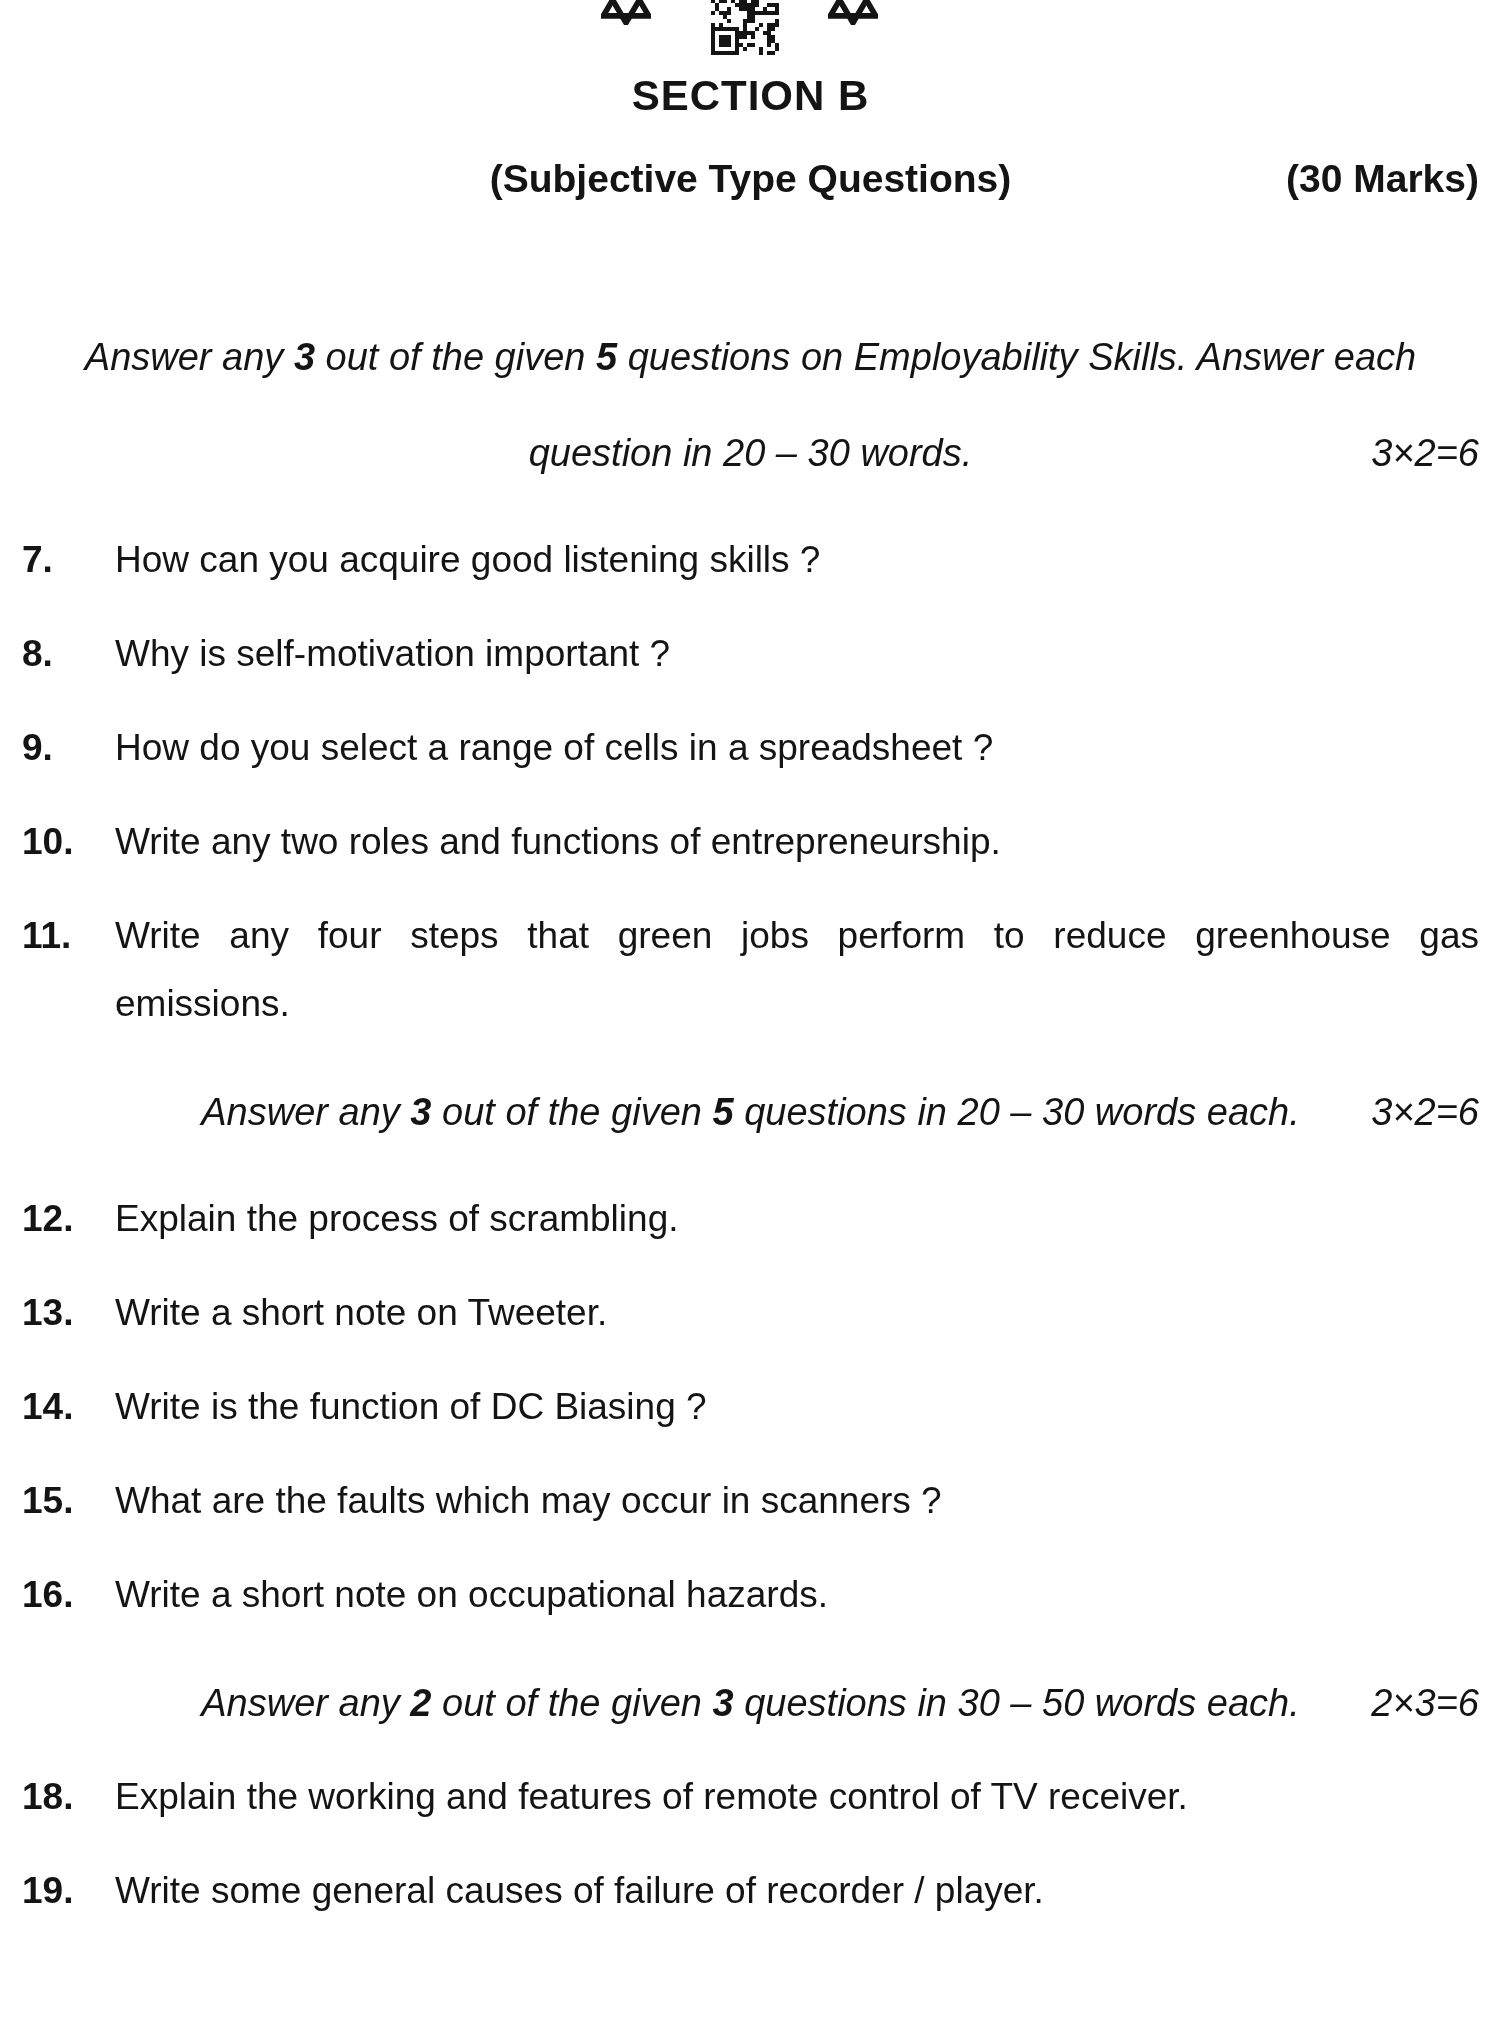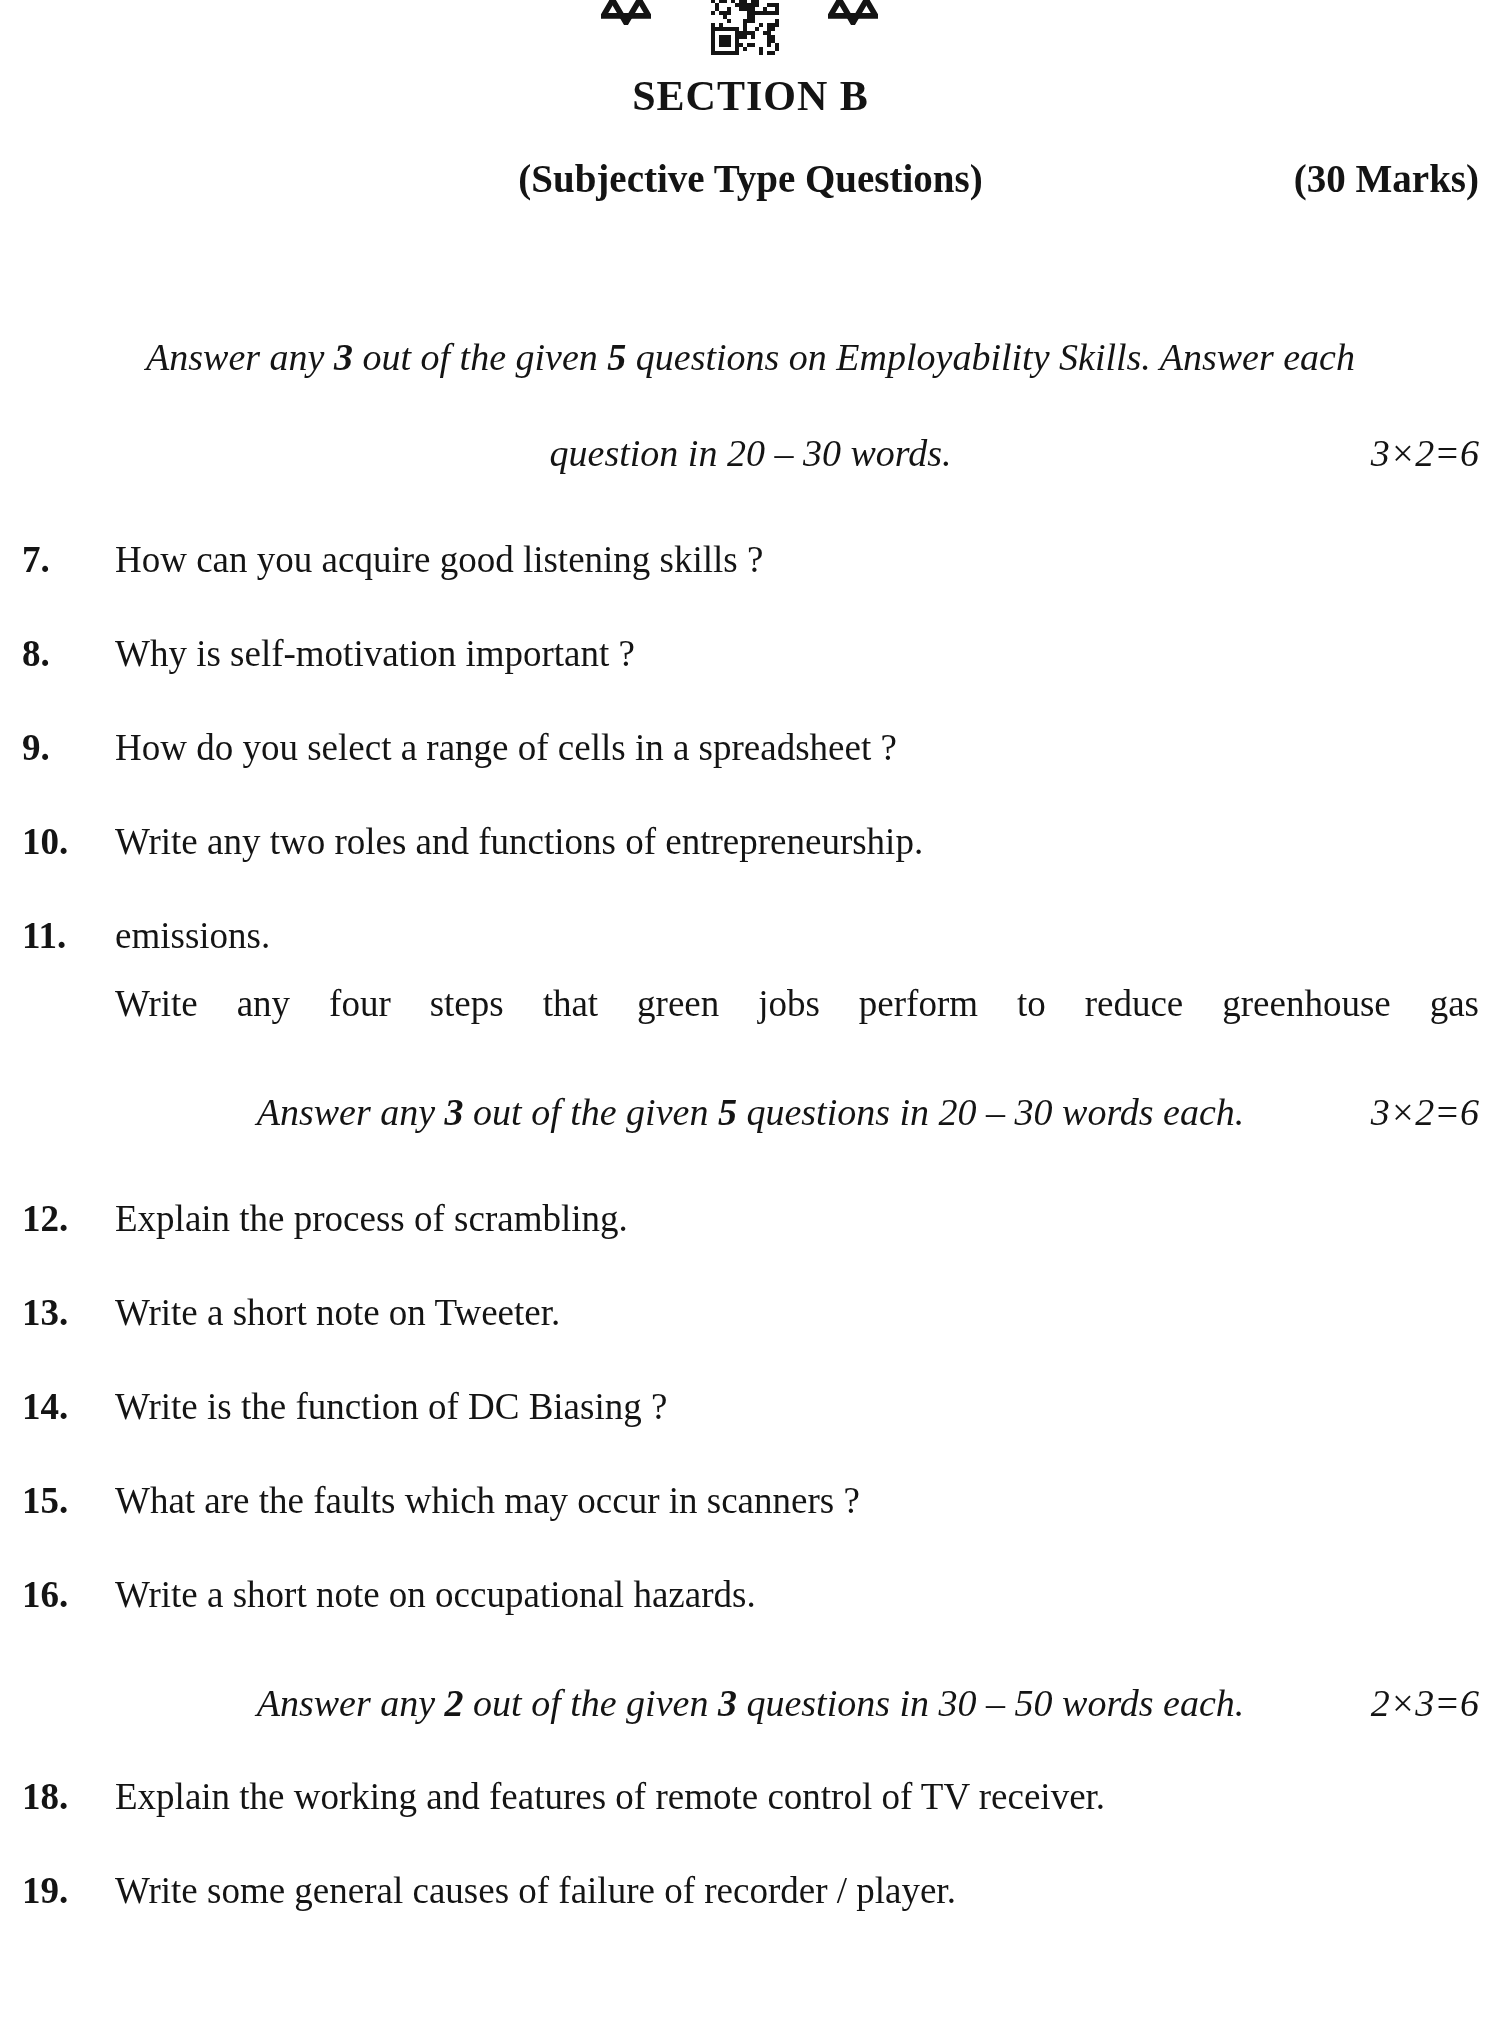--- a/index.html
+++ b/index.html
@@ -6,21 +6,21 @@
     margin: 0;
     padding: 0;
     background: #ffffff;
   }
   .page {
     position: relative;
     width: 1505px;
     height: 2034px;
     background: #ffffff;
     color: #141414;
-    font-family: Liberation Serif, serif;
+    font-family: Liberation Sans, sans-serif;
     overflow: hidden;
     box-sizing: border-box;
     padding: 0 26px 0 22px;
   }
 
   
   .decor-strip {
     position: absolute;
     left: 0; top: 0; right: 0;
     height: 58px;
@@ -318,22 +318,22 @@
   </div>
       <div class="q-row">
     <span class="q-num">10.</span>
     <div class="q-text">
           <div class="q-line">Write any two roles and functions of entrepreneurship.</div>
         </div>
   </div>
       <div class="q-row">
     <span class="q-num">11.</span>
     <div class="q-text">
+          <div class="q-line justify">Write any four steps that green jobs perform to reduce greenhouse gas</div>
           <div class="q-line">emissions.</div>
-          <div class="q-line justify">Write any four steps that green jobs perform to reduce greenhouse gas</div>
         </div>
   </div>
       <div class="instr-row">
     <div class="instr-lines">
           <div class="instr-line"><span>Answer any </span><b>3</b><span> out of the given </span><b>5</b><span> questions in 20 – 30 words each.</span></div>
         </div>
     <span class="instr-marks">3×2=6</span>
   </div>
       <div class="q-row after-instr">
     <span class="q-num">12.</span>

